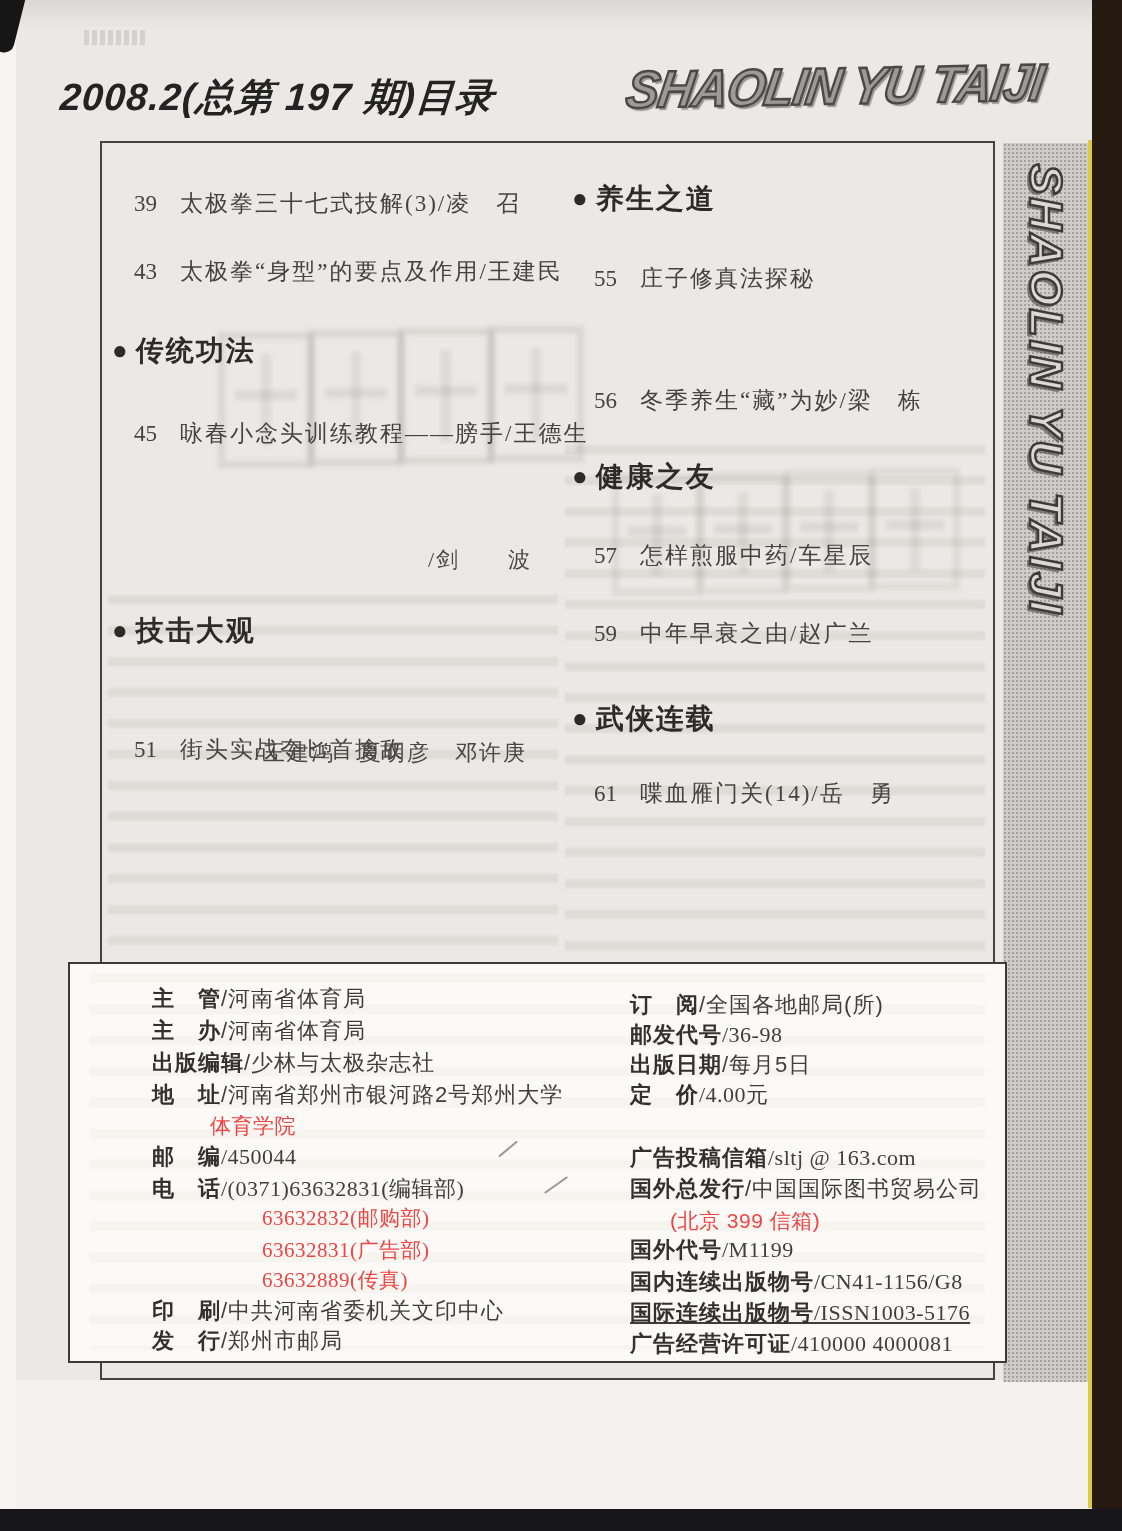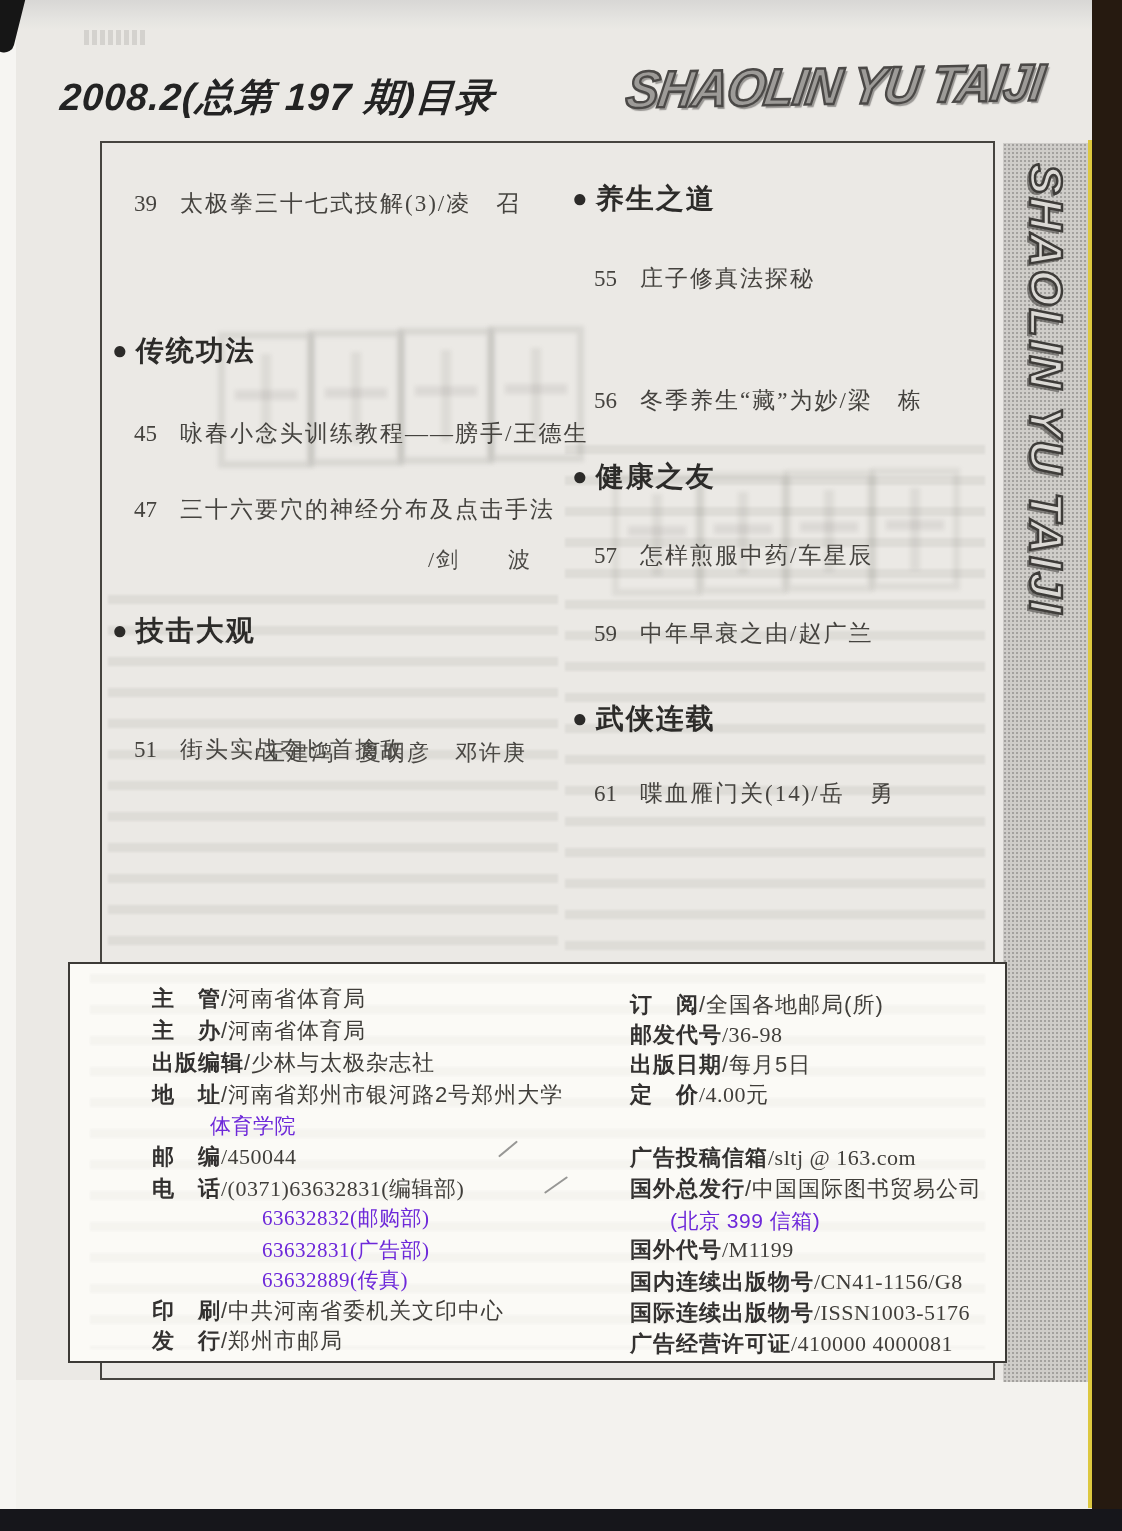--- a/index.html
+++ b/index.html
@@ -53,21 +53,21 @@
   .line .num{display:inline-block;width:46px;letter-spacing:0;}
   .section-line{position:absolute;white-space:nowrap;font-family:"Liberation Sans",sans-serif;
      font-weight:bold;font-size:28px;color:#2c2b29;letter-spacing:2px;}
   .section-line .bullet{font-size:26px;margin-right:6px;vertical-align:1px;color:#2c2b29;}
   .author-line{position:absolute;white-space:nowrap;color:#4a4844;font-size:22px;letter-spacing:2px;}
   
   .c-row{position:absolute;white-space:nowrap;font-size:22px;color:#403e3a;}
   .c-row .lab{font-family:"Liberation Sans",sans-serif;font-weight:bold;letter-spacing:1px;color:#333130;}
   .c-row .val{font-family:"Liberation Sans",sans-serif;font-weight:400;letter-spacing:1px;}
   .c-row .val.latin{font-family:"Liberation Serif",serif;letter-spacing:.5px;}
-  .c-cont{position:absolute;white-space:nowrap;font-size:21px;color:#6d28d9;
+  .c-cont{position:absolute;white-space:nowrap;font-size:21px;color:#ef4444;
      font-family:"Liberation Serif",serif;letter-spacing:.5px;}
   .pencil{position:absolute;width:24px;height:2px;background:rgba(70,70,70,.55);border-radius:2px;}
 </style>
 </head>
 <body>
 
 <div class="page">
 
   <div class="band-top"></div>
   <div class="left-margin"></div>
@@ -93,28 +93,28 @@
   <div class="bottom-strip"></div>
 
   <div class="page-title">2008.2(总第 197 期)目录</div>
   <div class="magazine-logo">SHAOLIN YU TAIJI</div>
 
   <div class="toc-box"></div>
 
   <div class="line" style="top:188px;left:116px;">
     <span class="num">39</span><span>太极拳三十七式技解(3)/凌　召</span>
   </div>
+  <div class="line" style="top:256px;left:116px;">
+    <span class="num">43</span><span>太极拳“身型”的要点及作用/王建民</span>
+  </div>
   <div class="section-line" style="top:332px;left:112px;">
     <span class="bullet">●</span><span>传统功法</span>
   </div>
   <div class="line" style="top:418px;left:116px;">
     <span class="num">45</span><span>咏春小念头训练教程——膀手/王德生</span>
-  </div>
-  <div class="line" style="top:494px;left:116px;">
-    <span class="num">47</span><span>三十六要穴的神经分布及点击手法</span>
   </div>
   <div class="author-line" style="top:545px;left:428px;">/剑　　波</div>
   <div class="section-line" style="top:612px;left:112px;">
     <span class="bullet">●</span><span>技击大观</span>
   </div>
   <div class="line" style="top:734px;left:116px;">
     <span class="num">51</span><span>街头实战夺匕首擒敌</span>
   </div>
   <div class="author-line" style="top:738px;left:255px;">/王建鸿　夏明彦　邓许庚</div>
 
@@ -161,20 +161,20 @@
 
     <div class="c-row" style="top:26px;left:560px;"><span class="lab">订　阅</span><span class="val">/全国各地邮局(所)</span></div>
     <div class="c-row" style="top:56px;left:560px;"><span class="lab">邮发代号</span><span class="val latin">/36-98</span></div>
     <div class="c-row" style="top:86px;left:560px;"><span class="lab">出版日期</span><span class="val">/每月5日</span></div>
     <div class="c-row" style="top:116px;left:560px;"><span class="lab">定　价</span><span class="val latin">/4.00元</span></div>
     <div class="c-row" style="top:179px;left:560px;"><span class="lab">广告投稿信箱</span><span class="val latin">/sltj @ 163.com</span></div>
     <div class="c-row" style="top:210px;left:560px;"><span class="lab">国外总发行</span><span class="val">/中国国际图书贸易公司</span></div>
     <div class="c-cont" style="top:243px;left:600px;font-family:'Liberation Sans',sans-serif;">(北京 399 信箱)</div>
     <div class="c-row" style="top:271px;left:560px;"><span class="lab">国外代号</span><span class="val latin">/M1199</span></div>
     <div class="c-row" style="top:303px;left:560px;"><span class="lab">国内连续出版物号</span><span class="val latin">/CN41-1156/G8</span></div>
-    <div class="c-row" style="top:334px;left:560px;"><span class="lab">国际连续出版物号</span><span class="val latin">/ISSN1003-5176</span></div>
+    <div class="c-row" style="top:334px;left:560px;text-decoration:underline;"><span class="lab">国际连续出版物号</span><span class="val latin">/ISSN1003-5176</span></div>
     <div class="c-row" style="top:365px;left:560px;"><span class="lab">广告经营许可证</span><span class="val latin">/410000 4000081</span></div>
   </div>
 
   <div class="pencil" style="top:1148px;left:496px;transform:rotate(-40deg);"></div>
   <div class="pencil" style="top:1184px;left:542px;width:28px;transform:rotate(-35deg);"></div>
 
 </div>
 
 </body></html>

